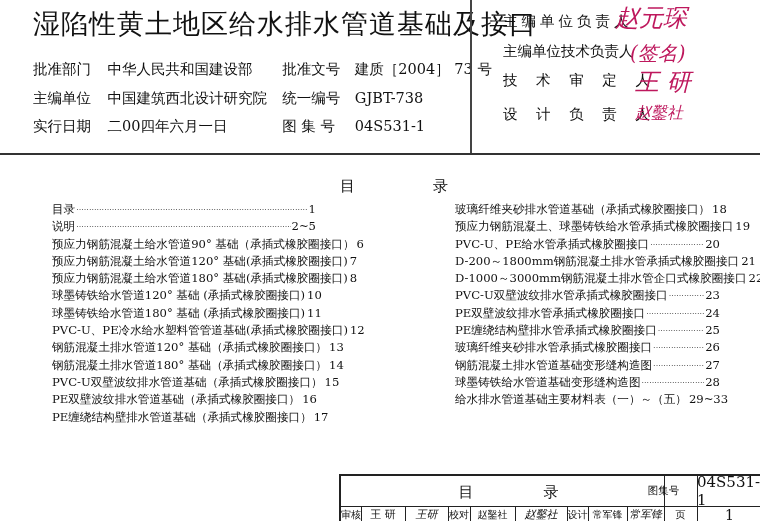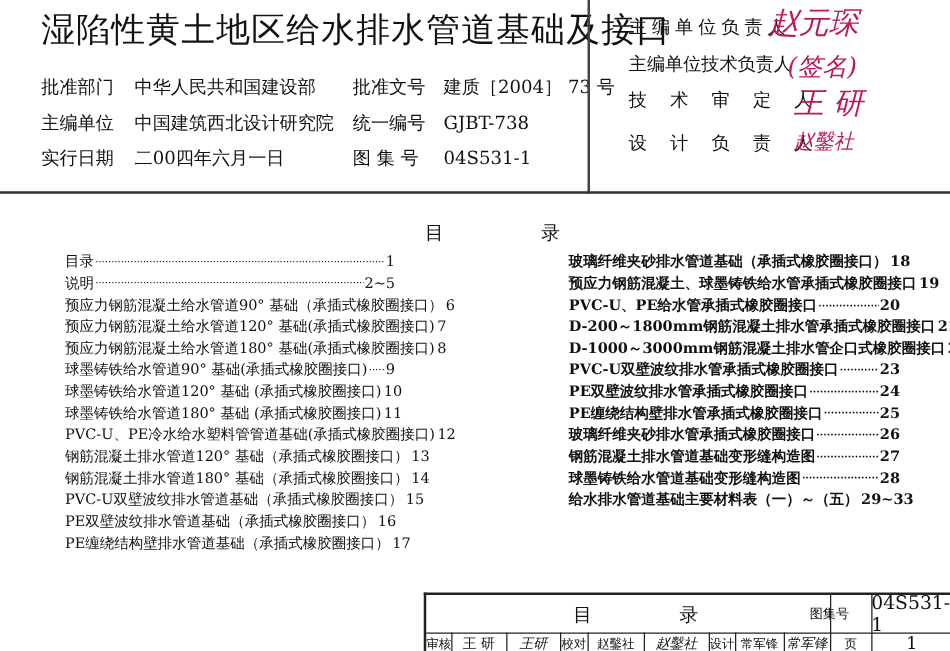--- a/index.html
+++ b/index.html
@@ -87,25 +87,20 @@
       <span class="t">预应力钢筋混凝土给水管道120° 基础(承插式橡胶圈接口)</span>
       <span class="dots"></span>
       <span class="p">7</span>
     </div>
   <div class="toc-row">
       <span class="t">预应力钢筋混凝土给水管道180° 基础(承插式橡胶圈接口)</span>
       <span class="dots"></span>
       <span class="p">8</span>
     </div>
   <div class="toc-row">
-      <span class="t">球墨铸铁给水管道90° 基础(承插式橡胶圈接口)</span>
-      <span class="dots"></span>
-      <span class="p">9</span>
-    </div>
-  <div class="toc-row">
       <span class="t">球墨铸铁给水管道120° 基础 (承插式橡胶圈接口)</span>
       <span class="dots"></span>
       <span class="p">10</span>
     </div>
   <div class="toc-row">
       <span class="t">球墨铸铁给水管道180° 基础 (承插式橡胶圈接口)</span>
       <span class="dots"></span>
       <span class="p">11</span>
     </div>
   <div class="toc-row">
@@ -133,21 +128,21 @@
       <span class="dots"></span>
       <span class="p">16</span>
     </div>
   <div class="toc-row">
       <span class="t">PE缠绕结构壁排水管道基础（承插式橡胶圈接口）</span>
       <span class="dots"></span>
       <span class="p">17</span>
     </div>
 </div>
 
-<div class="toc" style="left:455px;top:201px;width:265px;font-weight:bold;">
+<div class="toc" style="left:455px;top:201px;width:265px;">
   <div class="toc-row">
       <span class="t">玻璃纤维夹砂排水管道基础（承插式橡胶圈接口）</span>
       <span class="dots"></span>
       <span class="p">18</span>
     </div>
   <div class="toc-row">
       <span class="t">预应力钢筋混凝土、球墨铸铁给水管承插式橡胶圈接口</span>
       <span class="dots"></span>
       <span class="p">19</span>
     </div>

